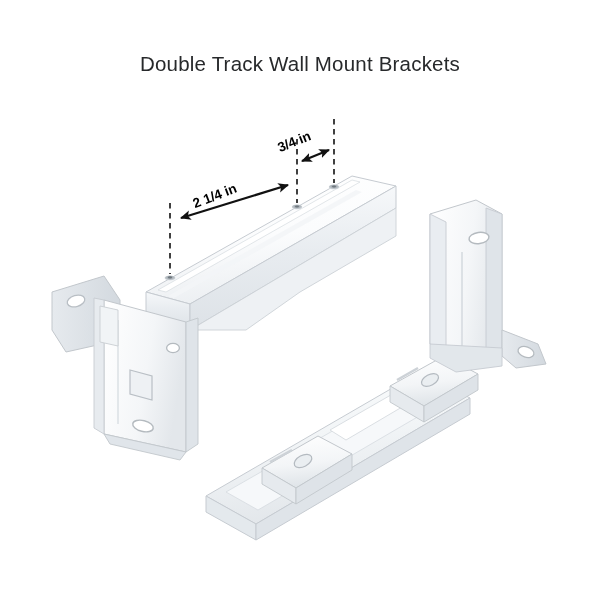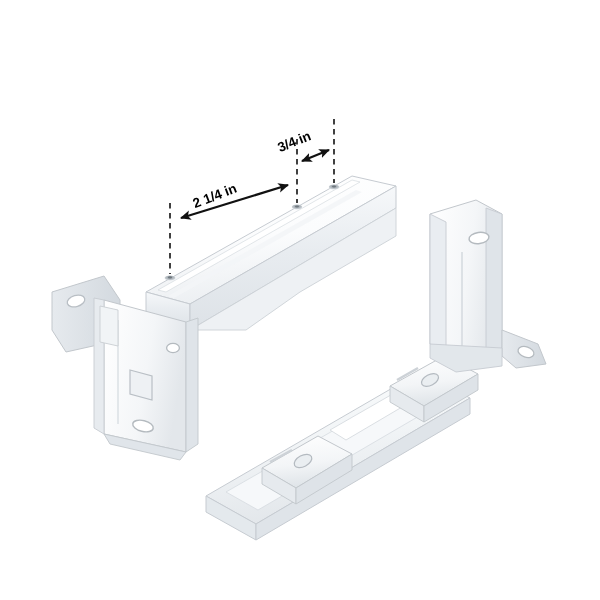--- a/index.html
+++ b/index.html
@@ -57,20 +57,21 @@
     left: 281px;
     top: 140px;
     transform: rotate(-22deg);
   }
 </style>
 </head>
 <body>
 
 <div id="stage">
 
+  <div id="title">Double Track Wall Mount Brackets</div>
 
   <svg id="art" viewBox="0 0 600 600">
     <defs>
       <linearGradient id="gTopFace" x1="0" y1="0" x2="0.25" y2="1">
         <stop offset="0%" stop-color="#ffffff"></stop>
         <stop offset="55%" stop-color="#fbfcfd"></stop>
         <stop offset="100%" stop-color="#eceff2"></stop>
       </linearGradient>
       <linearGradient id="gFrontFace" x1="0" y1="0" x2="0" y2="1">
         <stop offset="0%" stop-color="#f6f8fa"></stop>

